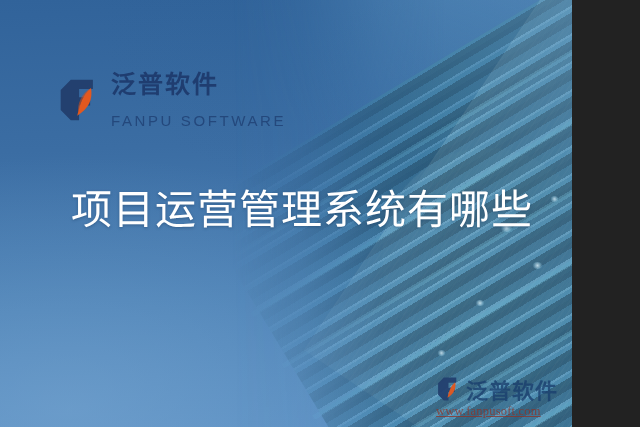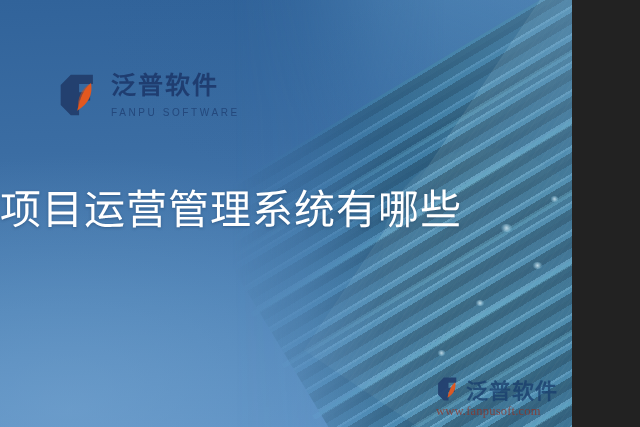--- a/index.html
+++ b/index.html
@@ -140,40 +140,41 @@
   .brand-mark { width: 46px; height: 46px; display: block; }
   .brand-words { display: flex; flex-direction: column; line-height: 1; }
   .brand-cn {
     font-size: 25px;
     font-weight: 700;
     color: #1f3d70;
     letter-spacing: 2px;
     font-family: "Liberation Sans", "DejaVu Sans", sans-serif;
   }
   .brand-en {
-    margin-top: 10px;
-    font-size: 10px;
+    margin-top: 16px;
+    font-size: 15px;
     letter-spacing: 2.6px;
     color: #24487c;
     font-family: "Liberation Sans", "DejaVu Sans", sans-serif;
   }
 
   
   .headline {
     position: absolute;
     left: 0; right: 0;
     top: 186px;
-    text-align: left;
+    text-align: center;
     font-family: "Liberation Serif", "DejaVu Serif", serif;
     font-size: 41px;
     line-height: 1.18;
     color: #ffffff;
     letter-spacing: 1px;
     white-space: nowrap;
     text-shadow: 0 1px 3px rgba(24,58,96,0.45);
+    padding-left: 32px;
   }
 
   
   .watermark {
     position: absolute;
     right: 4px;
     bottom: 8px;
     width: 132px;
     text-align: left;
     opacity: 0.95;
@@ -188,20 +189,21 @@
     opacity: 0.82;
     font-family: "Liberation Sans", "DejaVu Sans", sans-serif;
   }
   .wm-url {
     margin-top: -1px;
     font-size: 12.5px;
     color: #8f3428;
     letter-spacing: 0.2px;
     opacity: 0.82;
     font-family: "Liberation Serif", "DejaVu Serif", serif;
+    text-decoration: underline;
   }
 </style>
 </head>
 <body>
 
 <div class="banner">
 
   <div class="sky-base"></div>
   <div class="sky-warm"></div>
   <div class="sky-cool"></div>

